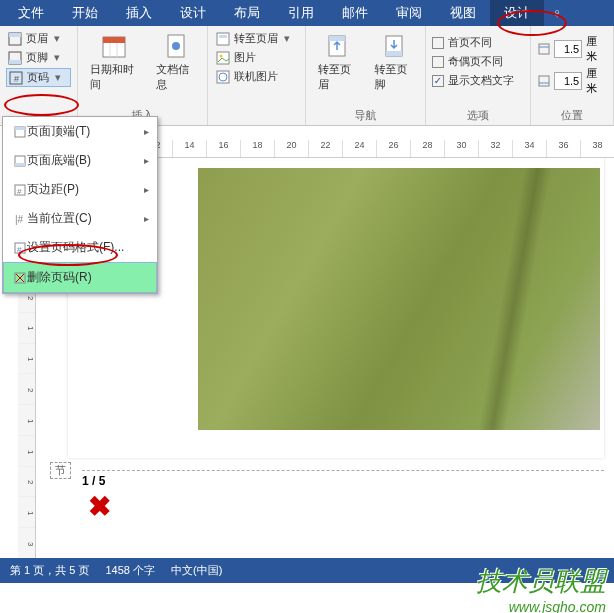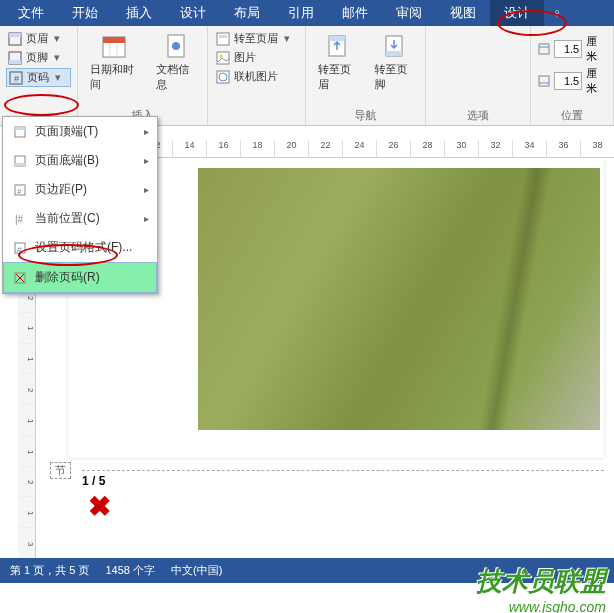--- a/index.html
+++ b/index.html
@@ -21,21 +21,21 @@
 .row { display: flex; gap: 6px; }
 .checkbox-row { display: flex; align-items: center; gap: 4px; font-size: 11px; color: #333; padding: 1px 0; }
 .checkbox { width: 12px; height: 12px; border: 1px solid #888; display: inline-flex; align-items: center; justify-content: center; font-size: 10px; color: #2b579a; }
 .size-row { display: flex; align-items: center; gap: 4px; font-size: 11px; }
 .size-input { width: 28px; height: 18px; border: 1px solid #aaa; background: #fff; font-size: 11px; text-align: right; padding-right: 2px; }
 
 .page-code-btn { position: relative; }
 .page-code-circle { position: absolute; left: 4px; top: 94px; width: 75px; height: 22px; border: 2px solid #c00; border-radius: 50%; pointer-events: none; z-index: 80; }
 
 .dropdown { position: absolute; left: 2px; top: 116px; width: 156px; background: #fff; border: 1px solid #aaa; box-shadow: 2px 2px 4px rgba(0,0,0,0.3); z-index: 70; }
-.dropdown-item { display: flex; align-items: center; gap: 8px; padding: 6px 10px; font-size: 12px; color: #333; cursor: pointer; position: relative; }
+.dropdown-item { display: flex; align-items: center; gap: 0; padding: 6px 10px; font-size: 12px; color: #333; cursor: pointer; position: relative; }
 .dropdown-item.hover { background: #86efac; border: 1px solid #8cb8e0; padding: 6px 9px; }
 .dropdown-arrow { position: absolute; right: 8px; font-size: 10px; color: #666; }
 .delete-circle { position: absolute; left: 18px; top: 244px; width: 100px; height: 22px; border: 2px solid #c00; border-radius: 50%; pointer-events: none; z-index: 90; }
 
 .ruler { position: absolute; left: 36px; top: 140px; right: 0; height: 18px; background: #fff; border-bottom: 1px solid #ccc; display: flex; z-index: 5; }
 .ruler-tick { flex: 1; font-size: 9px; color: #555; text-align: center; border-left: 1px solid #ddd; }
 
 .vruler { position: absolute; left: 18px; top: 158px; width: 18px; bottom: 55px; background: #f5f5f5; border-right: 1px solid #ccc; display: flex; flex-direction: column; }
 .vruler-tick { flex: 1; font-size: 8px; color: #555; writing-mode: vertical-rl; text-align: center; border-top: 1px solid #eee; padding-top: 2px; }
 
@@ -47,21 +47,21 @@
 }
 .photo::after { content:""; position:absolute; right: 40px; top: 0; width: 90px; height: 100%; background: linear-gradient(100deg, transparent 40%, rgba(60,70,20,0.35) 50%, transparent 60%); }
 .section-label { position: absolute; left: 14px; top: 304px; font-size: 11px; border: 1px dashed #999; padding: 0 4px; color: #666; }
 .footer-zone { position: absolute; left: 46px; top: 312px; right: 10px; height: 20px; border-top: 1px dashed #aaa; }
 .page-num { position: absolute; left: 46px; top: 316px; font-size: 12px; font-weight: bold; color: #000; }
 .red-x { position: absolute; left: 52px; top: 332px; font-size: 28px; color: #c00; font-weight: bold; }
 
 .statusbar { position: absolute; left: 0; bottom: 30px; right: 0; height: 25px; background: #2b579a; color: #fff; font-size: 11px; display: flex; align-items: center; padding: 0 10px; gap: 16px; }
 
 .watermark { position: absolute; right: 8px; bottom: -2px; text-align: right; z-index: 100; }
-.wm-cn { font-size: 26px; font-weight: bold; font-style: italic; color: #3a9b23; text-shadow: 1px 1px 0 #fff, -1px -1px 0 #fff; }
+.wm-cn { font-size: 26px; font-weight: normal; font-style: italic; color: #3a9b23; text-shadow: 1px 1px 0 #fff, -1px -1px 0 #fff; }
 .wm-url { font-size: 14px; color: #3a9b23; font-style: italic; }
 </style>
 </head>
 <body>
 
 <div class="menubar">
   <div class="menubar-item">文件</div>
   <div class="menubar-item">开始</div>
   <div class="menubar-item">插入</div>
   <div class="menubar-item">设计</div>
@@ -171,20 +171,34 @@
             <rect x="6" y="19" width="16" height="5" fill="#c8dbf0"></rect>
             <path d="M14 8 L14 16 M11 13 L14 16 L17 13" fill="none" stroke="#5a8fd8" stroke-width="1.5"></path>
           </svg>
         <span>转至页脚</span>
       </div>
     </div>
     <div class="ribbon-group-label">导航</div>
   </div>
 
   <div class="ribbon-group" style="width:105px;">
+    <div class="stack" style="padding-top:4px;">
+      <div class="checkbox-row">
+        <span class="checkbox"></span>
+        <span>首页不同</span>
+      </div>
+      <div class="checkbox-row">
+        <span class="checkbox"></span>
+        <span>奇偶页不同</span>
+      </div>
+      <div class="checkbox-row">
+        <span class="checkbox">✓</span>
+        <span>显示文档文字</span>
+      </div>
+    </div>
     <div class="ribbon-group-label">选项</div>
   </div>
 
   <div class="ribbon-group" style="flex:1;">
     <div class="stack" style="padding-top:4px;">
       <div class="size-row">
         <svg width="14" height="14">
             <rect x="2" y="2" width="10" height="10" fill="none" stroke="#888"></rect>
             <line x1="2" y1="5" x2="12" y2="5" stroke="#5a8fd8"></line>
           </svg>

